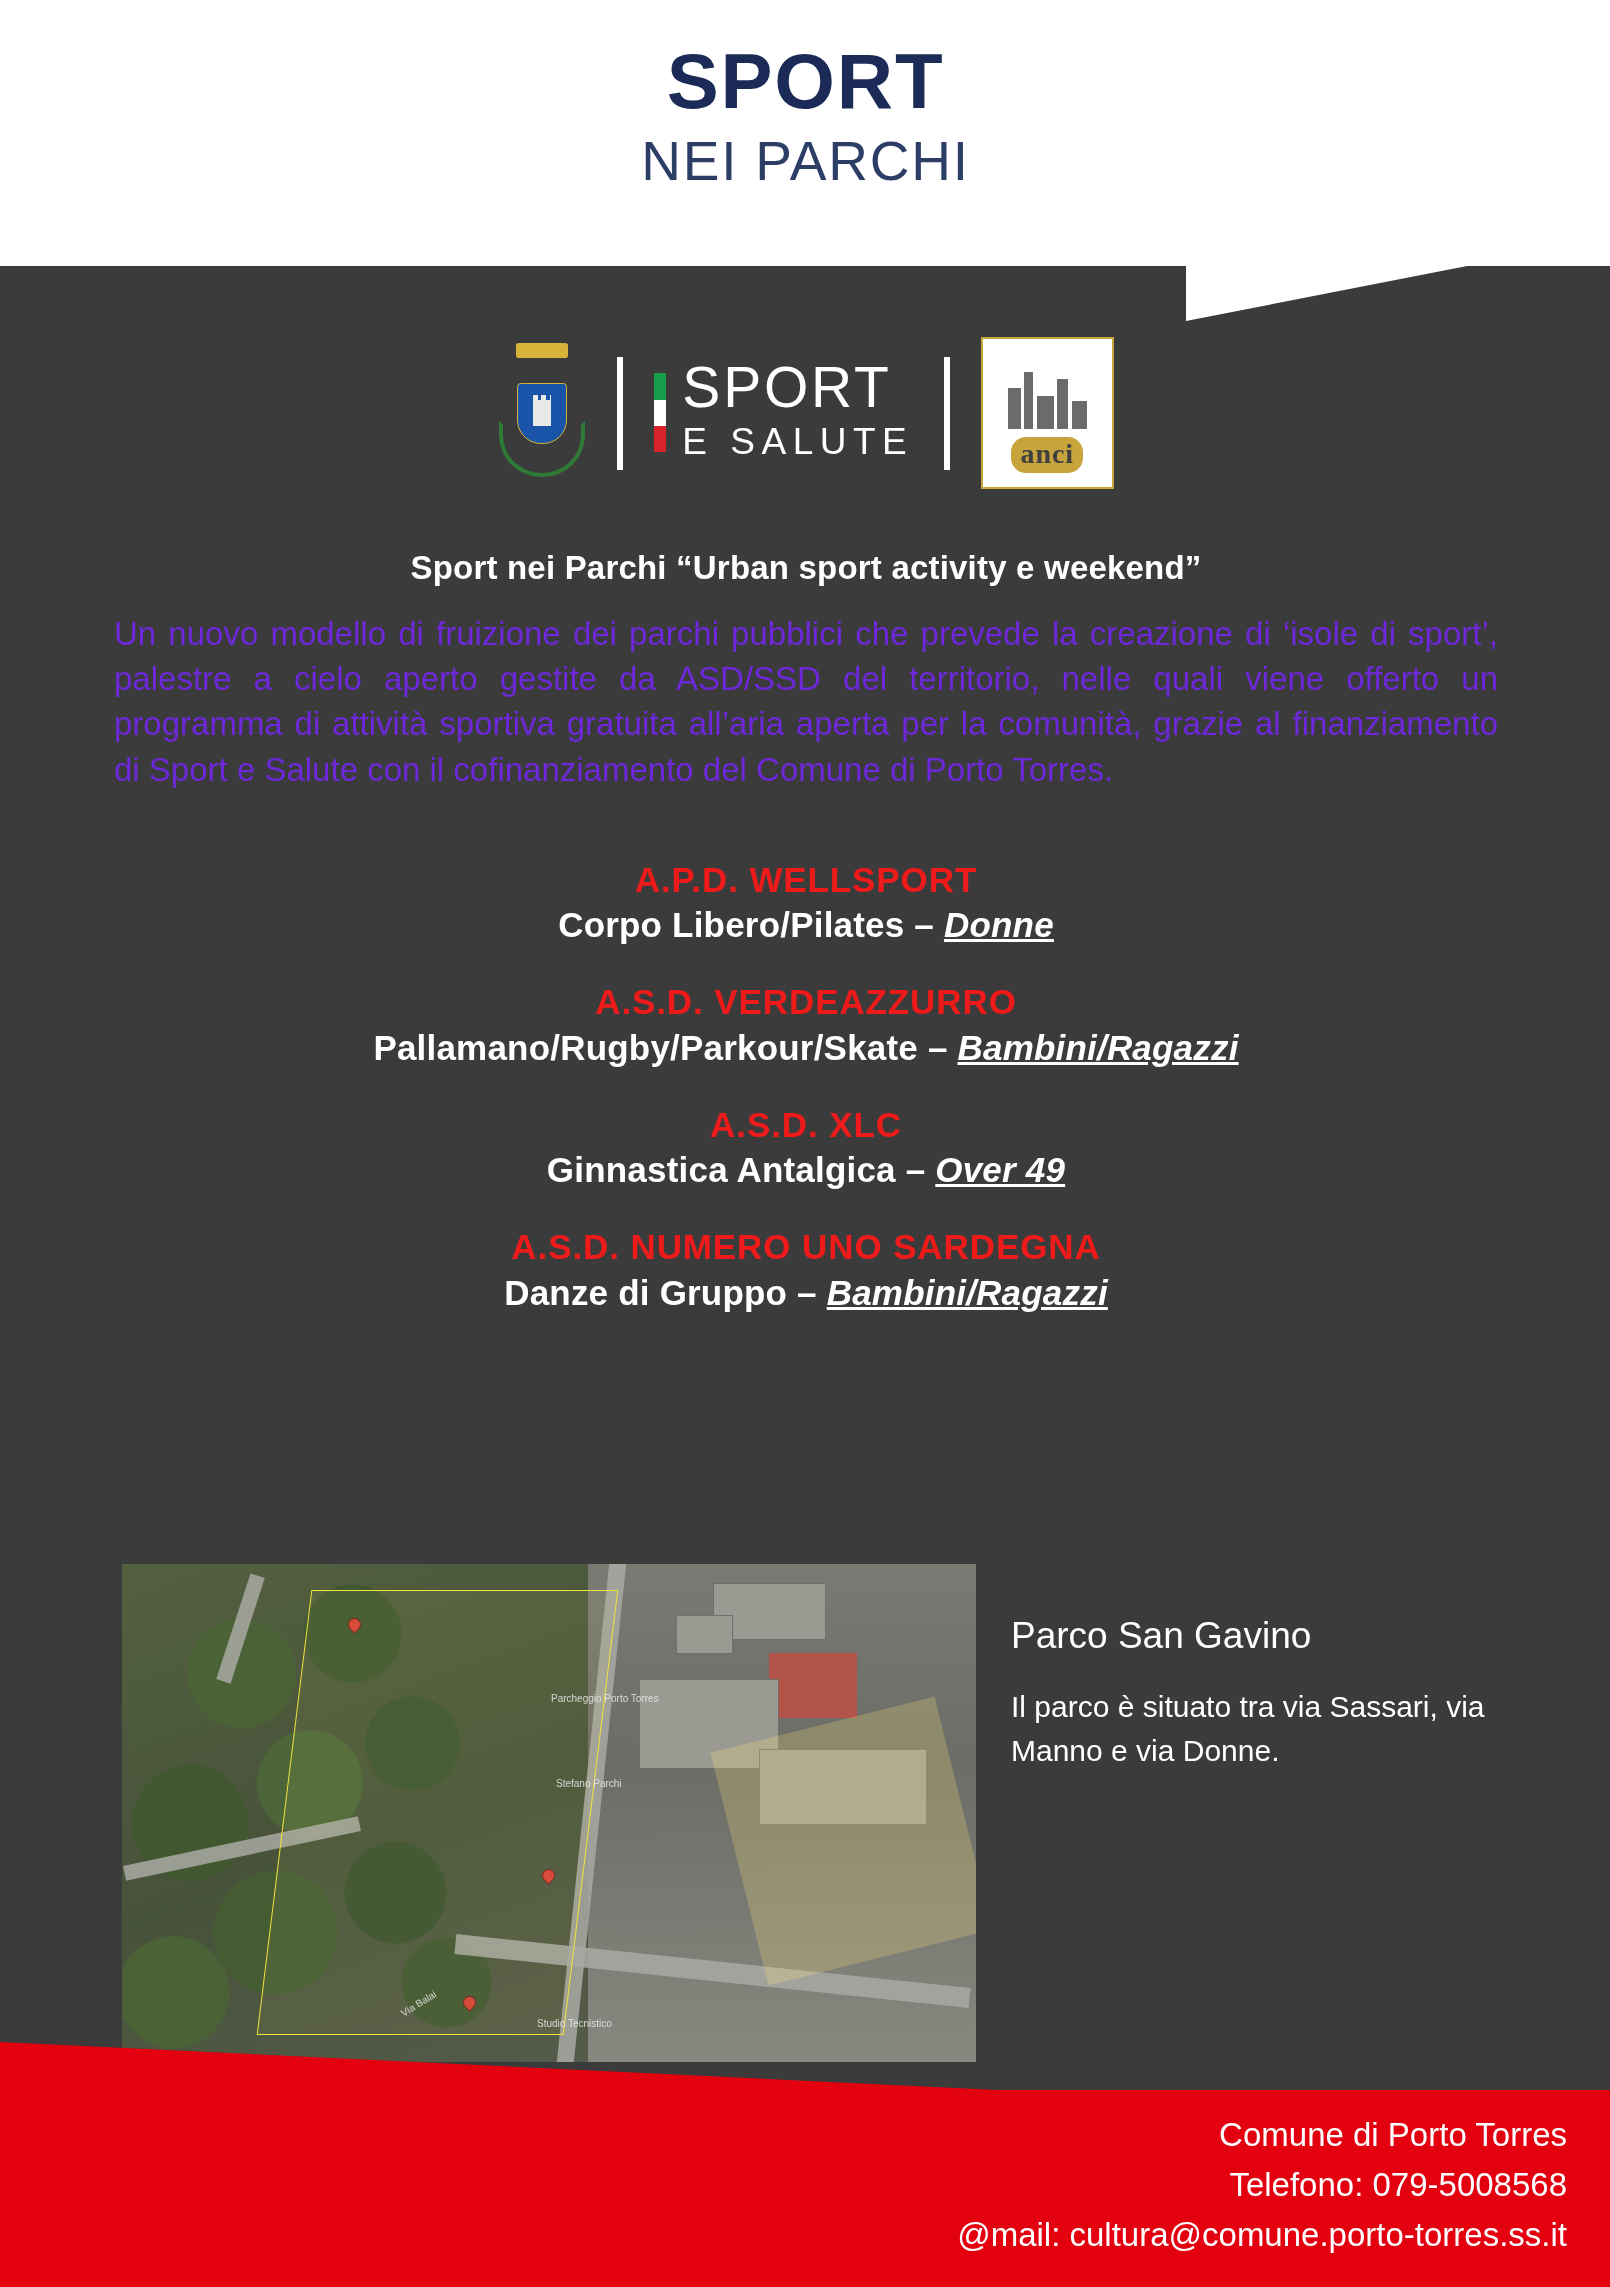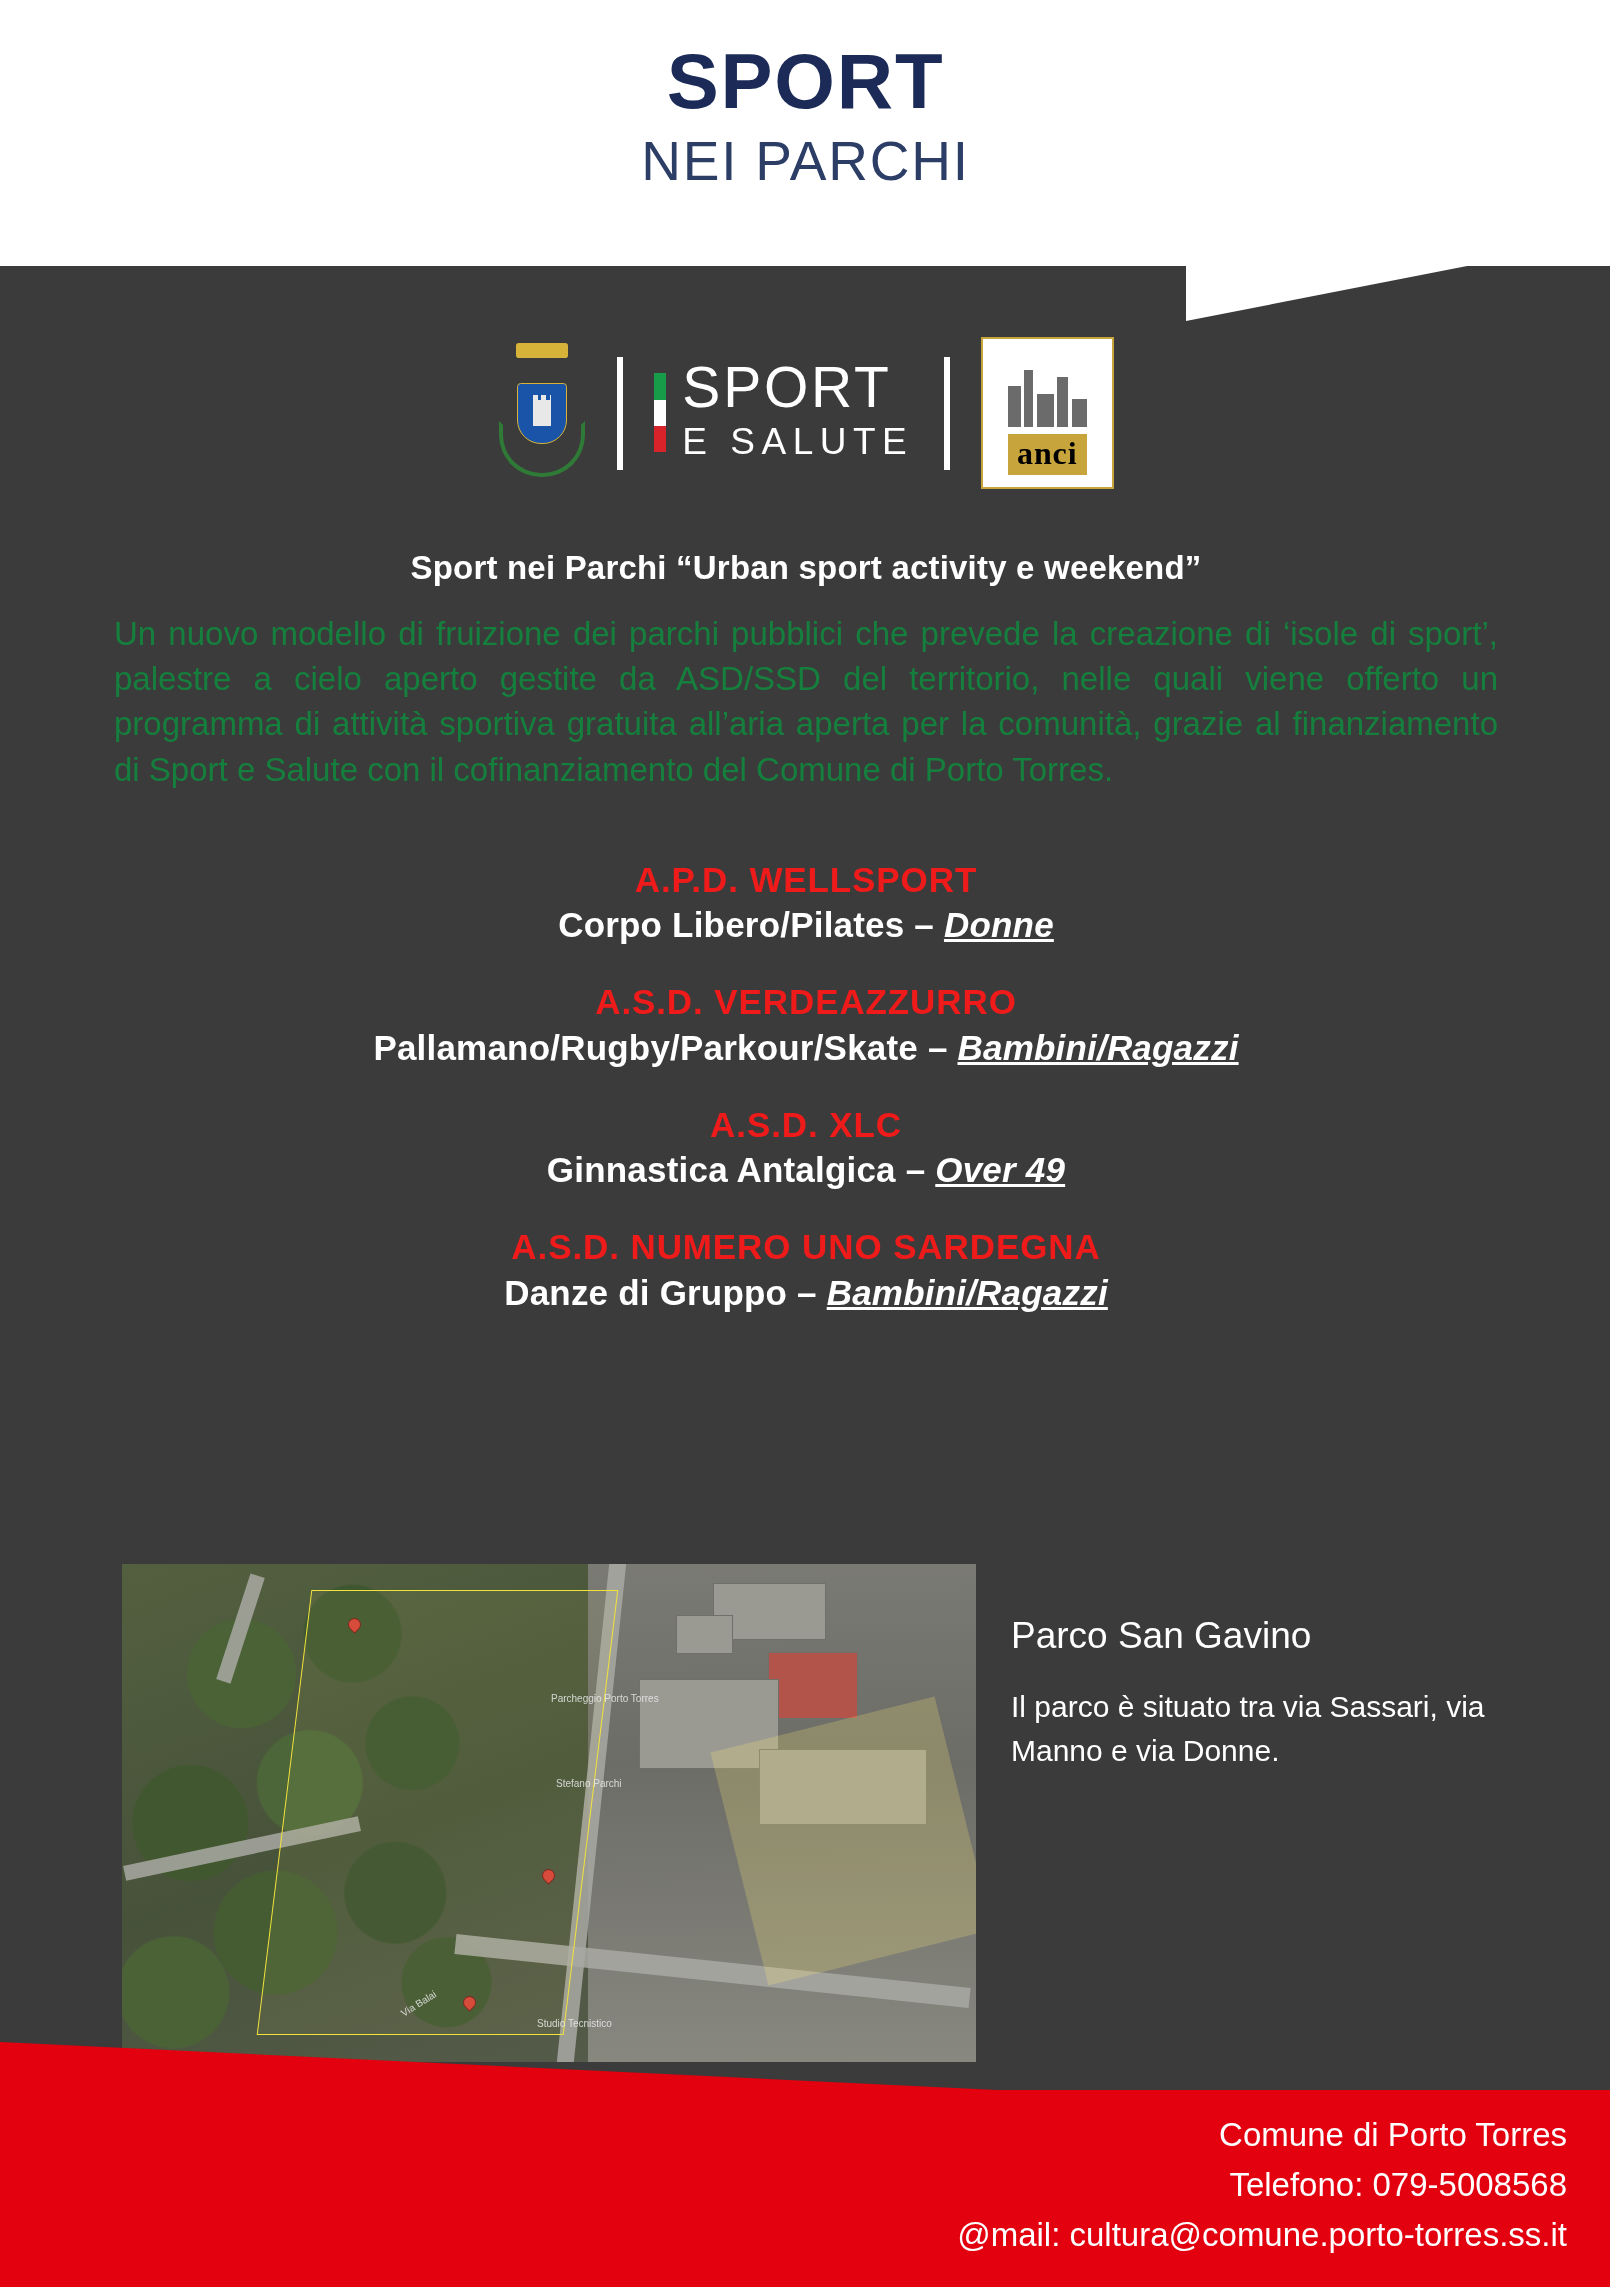--- a/index.html
+++ b/index.html
@@ -191,26 +191,27 @@
     justify-content:center;
     gap: 3.7px;
   }
   .anci-sky i {
     display:block;
     background:#6b6b6b;
   }
   .anci-word {
     margin-top: 7.4px;
     background: #c8a43c;
-    color: #000000;
-    font-size: 32px;
+    color: #404040;
+    font-size: 28px;
     font-weight: bold;
     letter-spacing: 0.9px;
     padding: 0.9px 9.2px 2.8px;
     font-family: "Liberation Serif", serif;
+    border-radius: 15px;
   }
 
   
   .content {
     position: absolute;
     top: 549px;
     left: 114px;
     width: 1384px;
     z-index: 6;
     color: #ffffff;
@@ -219,21 +220,21 @@
     text-align: center;
     font-size: 33px;
     font-weight: bold;
     color: #ffffff;
     margin: 0 0 24px 0;
     letter-spacing: 0.2px;
   }
   .intro {
     font-size: 33px;
     line-height: 1.37;
-    color: #15803d;
+    color: #6d28d9;
     text-align: justify;
     margin: 0 0 13px 0;
   }
 
   .asd-list {
     margin-top: 68px;
   }
   .asd-block { margin-bottom: 37px; text-align: center; }
   .asd-name {
     color: #ef1b1b;

